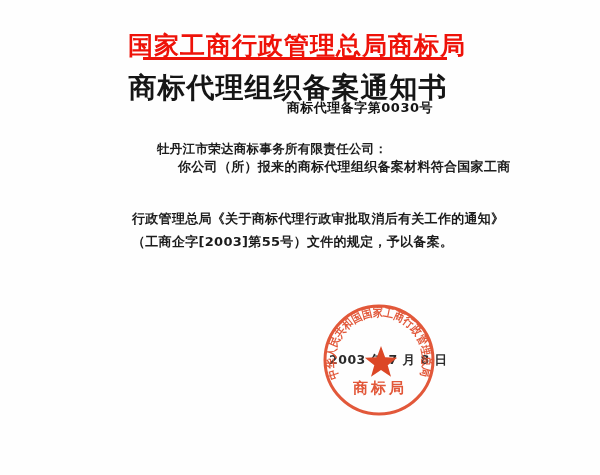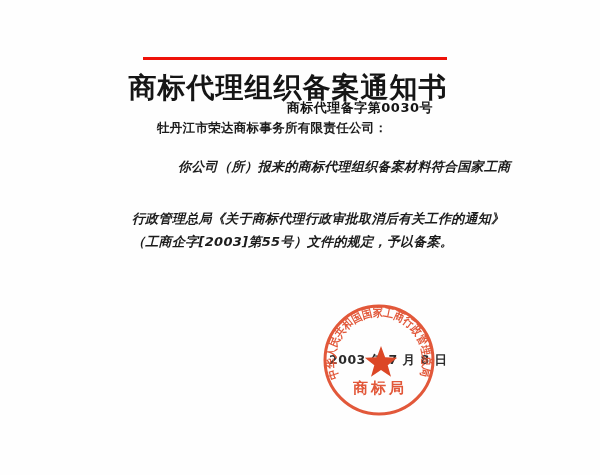--- a/index.html
+++ b/index.html
@@ -54,35 +54,34 @@
     right: 167px;
     font-size: 13px;
     font-weight: bold;
     letter-spacing: 0.5px;
     color: #151515;
     white-space: nowrap;
     text-align: center;
   }
   .addressee {
     position: absolute;
-    top: 120px;
+    top: 141px;
     left: 157px;
     font-size: 12.5px;
     font-weight: bold;
     letter-spacing: 0.3px;
     white-space: nowrap;
   }
   .para-line {
     position: absolute;
     font-size: 13px;
     font-weight: bold;
     letter-spacing: 0.3px;
     white-space: nowrap;
     color: #1c1c1c;
-    font-style: italic;
   }
   .para-line-1 { top: 158px; left: 178px; }
   .para-line-2 { top: 170px; left: 132px; margin-top: 40px; }
   .para-line-3 { top: 209px; left: 132px; margin-top: 24px; }
   .issue-date {
     position: absolute;
     top: 352px;
     left: 329px;
     font-size: 12.5px;
     font-weight: 600;
@@ -102,20 +101,21 @@
   .seal svg text {
     font-family: "DejaVu Sans", "Liberation Sans", sans-serif;
     font-weight: bold;
   }
 </style>
 </head>
 <body>
 
 <div class="page">
 
+  <div class="issuer-title">国家工商行政管理总局商标局</div>
 
   <div class="red-rule"></div>
 
   <div class="doc-title">商标代理组织备案通知书</div>
 
   <div class="doc-number">商标代理备字第0030号</div>
 
   <div class="addressee">牡丹江市荣达商标事务所有限责任公司：</div>
 
   <div class="para-line para-line-1">你公司（所）报来的商标代理组织备案材料符合国家工商</div>

